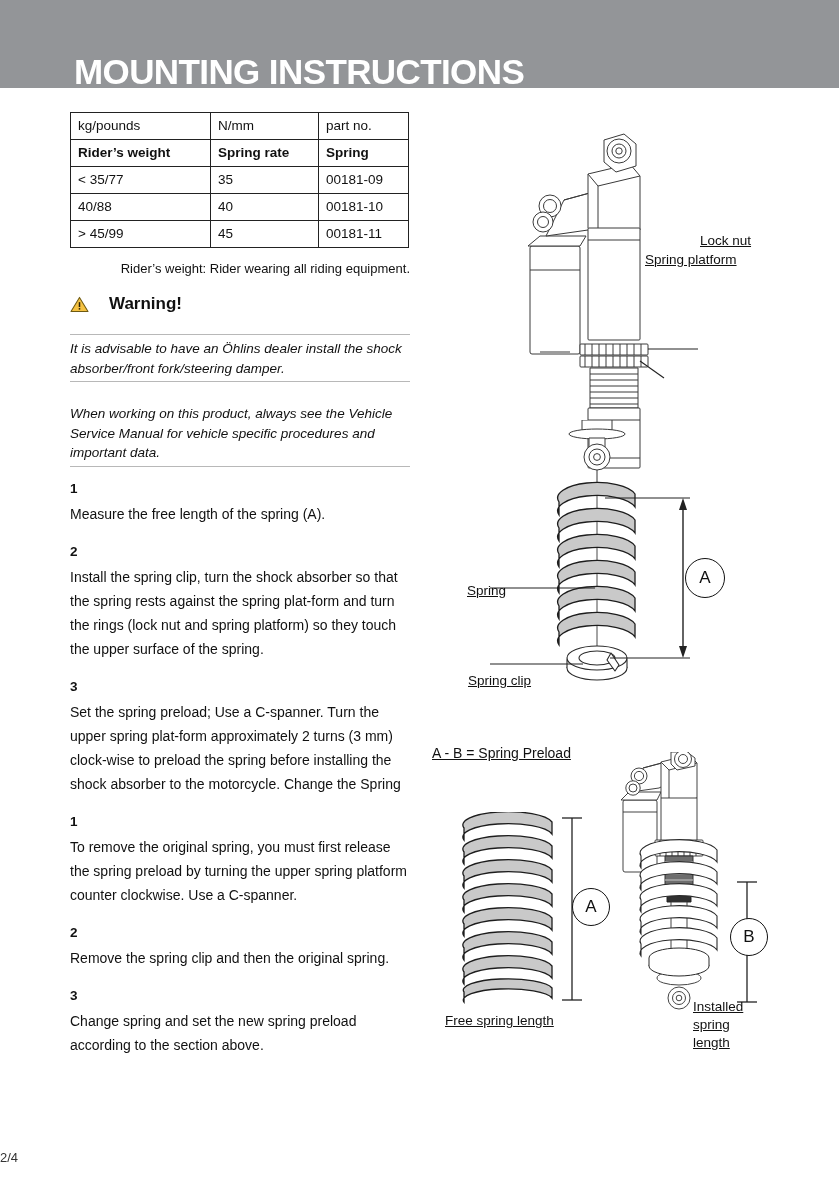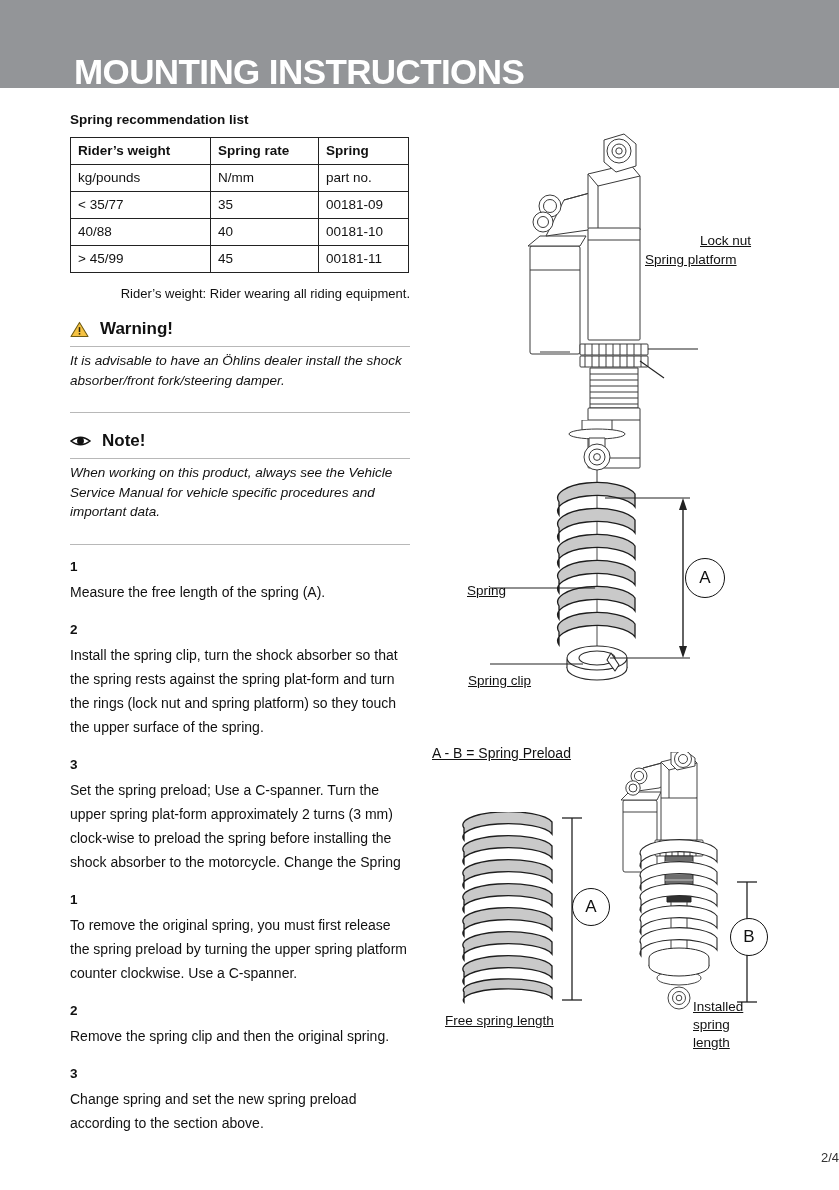--- a/index.html
+++ b/index.html
@@ -94,33 +94,33 @@
     text-align: right;
   }
 
   
   .callout {
     margin-top: 18px;
   }
   .callout-head {
     display: flex;
     align-items: center;
-    gap: 11px;
+    gap: 20px;
     font-size: 17px;
     font-weight: bold;
     color: #111;
-    padding-bottom: 7px;
+    padding-bottom: 20px;
     border-bottom: 1px solid #b8b8b8;
   }
   .callout-body {
     font-style: italic;
     font-size: 13.5px;
     line-height: 19.5px;
     padding-top: 4px;
-    padding-bottom: 22px;
+    padding-bottom: 3px;
     border-bottom: 1px solid #b8b8b8;
     color: #111;
   }
   .warn-icon { width: 19px; height: 17px; display:block; }
   .eye-icon { width: 21px; height: 14px; display:block; }
 
   
   .steps { margin-top: 14px; }
   .step-num {
     font-size: 13.5px;
@@ -161,53 +161,52 @@
     color: #111;
     background: #fff;
   }
 
   
   #footer {
     position: absolute;
     left: 0;
     top: 1150px;
     width: 839px;
-    text-align: right;
+    text-align: left;
     font-size: 13px;
     color: #333;
   }
 </style>
 </head>
 <body>
 
 <div id="page">
 
   <div id="header-bar"></div>
   <div id="page-title">MOUNTING INSTRUCTIONS</div>
 
   <div id="left-col">
 
-    <div class="section-heading">Spring recommendation list</div>
 
     <table class="spring-table">
       <colgroup>
         <col class="col-1">
           <col class="col-2">
           <col class="col-3">
       </colgroup>
       <tbody>
         <tr>
+          <td class="sub">kg/pounds</td>
+          <td class="sub">N/mm</td>
+          <td class="sub">part no.</td>
+        </tr>
+        <tr>
           <td class="hdr">Rider’s weight</td>
           <td class="hdr">Spring rate</td>
           <td class="hdr">Spring</td>
-        </tr>
-        <tr>
-          <td class="sub">kg/pounds</td>
-          <td class="sub">N/mm</td>
-          <td class="sub">part no.</td>
         </tr>
         <tr>
           <td> &lt; 35/77</td>
           <td>35</td>
           <td>00181-09</td>
         </tr>
         <tr>
           <td>40/88</td>
           <td>40</td>
           <td>00181-10</td>
@@ -230,29 +229,20 @@
             <rect x="9.2" y="6.5" width="1.6" height="5.2" fill="#2a2208"></rect>
             <rect x="9.2" y="12.8" width="1.6" height="1.6" fill="#2a2208"></rect>
           </svg>
         </span>
         <span>Warning!</span>
       </div>
       <div class="callout-body">It is advisable to have an Öhlins dealer install the shock absorber/front fork/steering damper.</div>
     </div>
 
     <div class="callout">
-      <div class="callout-head">
-        <span>
-          <svg class="eye-icon" viewBox="0 0 22 14">
-            <path d="M1 7 Q11 -1 21 7 Q11 15 1 7 Z" fill="#ffffff" stroke="#111" stroke-width="1.5"></path>
-            <circle cx="11" cy="7" r="3.6" fill="#111"></circle>
-          </svg>
-        </span>
-        <span>Note!</span>
-      </div>
       <div class="callout-body">When working on this product, always see the Vehicle Service Manual for vehicle specific procedures and important data.</div>
     </div>
 
     <div class="steps">
       <div class="step-num">1</div>
       <div class="step-text">Measure the free length of the spring (A).</div>
 
       <div class="step-num">2</div>
       <div class="step-text">Install the spring clip, turn the shock absorber so that the spring rests against the spring plat-form and turn the rings (lock nut and spring platform) so they touch the upper surface of the spring.</div>
 

